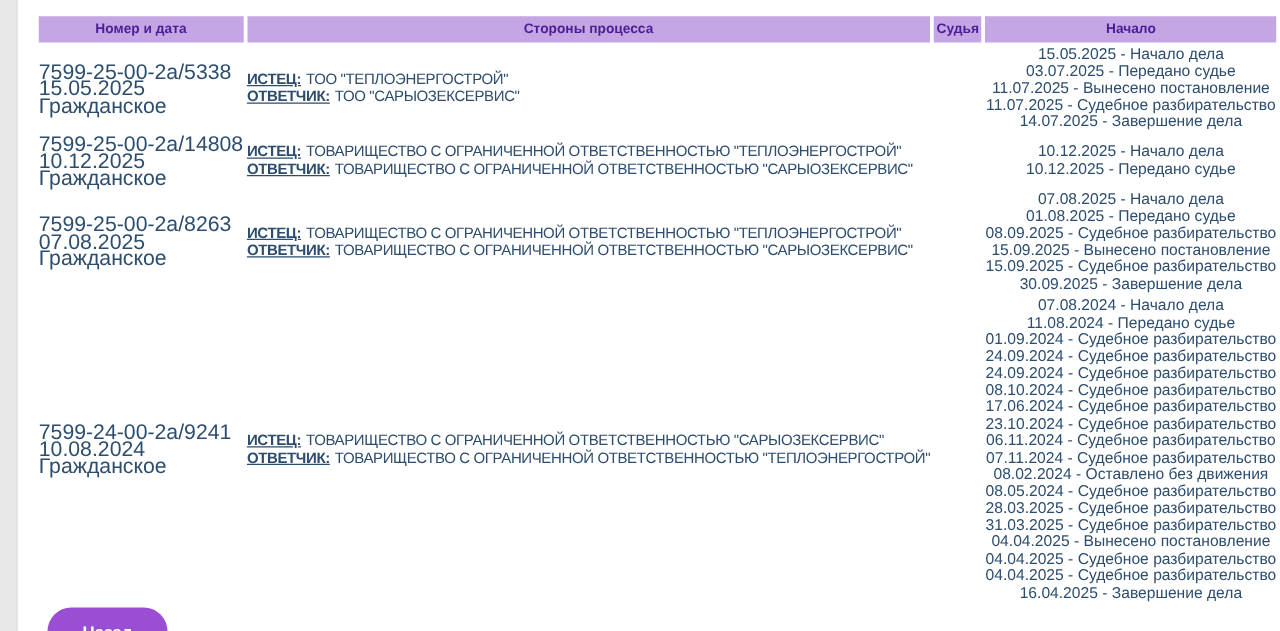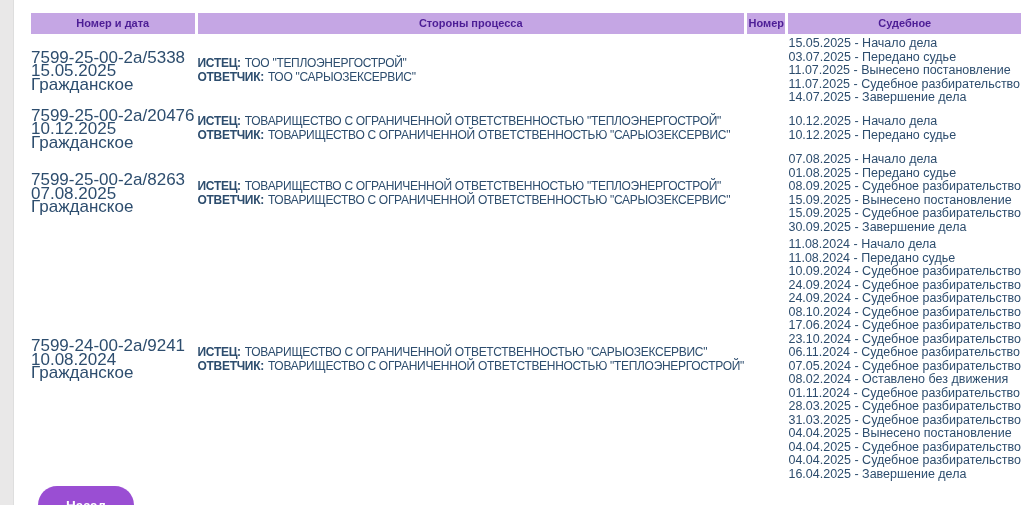--- a/index.html
+++ b/index.html
@@ -44,22 +44,22 @@
   .col-parties { width: 505px; }
   .col-judge   { width: 41px;  }
   .col-history { width: 216px; }
 
   .case-cell div { white-space: nowrap; font-size: 17px; }
   .parties-cell div {
     white-space: nowrap;
     font-size: 12px;
     letter-spacing: -0.3px;
   }
-  .party-label { font-weight: 700; margin-right: 4px; }
-  .history-cell .history-line { white-space: nowrap; }
+  .party-label { font-weight: 700; margin-right: 4px; text-decoration: underline; }
+  .history-cell .history-line { white-space: nowrap; text-align: center; }
 
   .back-btn {
     display: block;
     margin: 2px 0 0 24px;
     background: #9a4ed3;
     color: #ffffff;
     border: none;
     border-radius: 19px;
     height: 38px;
     padding: 0 28px;
@@ -80,22 +80,22 @@
       <colgroup>
         <col class="col-number">
           <col class="col-parties">
           <col class="col-judge">
           <col class="col-history">
       </colgroup>
       <thead>
         <tr>
           <th>Номер и дата</th>
           <th>Стороны процесса</th>
-          <th>Номер</th>
-          <th>Судебное</th>
+          <th>Судья</th>
+          <th>Начало</th>
         </tr>
       </thead>
       <tbody>
 
         <tr>
           <td class="case-cell">
             <div>7599-25-00-2а/5338</div>
             <div>15.05.2025</div>
             <div>Гражданское</div>
           </td>
@@ -112,21 +112,21 @@
               <div class="history-line">15.05.2025 - Начало дела</div>
               <div class="history-line">03.07.2025 - Передано судье</div>
               <div class="history-line">11.07.2025 - Вынесено постановление</div>
               <div class="history-line">11.07.2025 - Судебное разбирательство</div>
               <div class="history-line">14.07.2025 - Завершение дела</div>
             </td>
         </tr>
 
         <tr>
           <td class="case-cell">
-            <div>7599-25-00-2а/20476</div>
+            <div>7599-25-00-2а/14808</div>
             <div>10.12.2025</div>
             <div>Гражданское</div>
           </td>
           <td class="parties-cell">
             <div>
               <span class="party-label">ИСТЕЦ:</span><span>ТОВАРИЩЕСТВО С ОГРАНИЧЕННОЙ ОТВЕТСТВЕННОСТЬЮ "ТЕПЛОЭНЕРГОСТРОЙ"</span>
             </div>
             <div>
               <span class="party-label">ОТВЕТЧИК:</span><span>ТОВАРИЩЕСТВО С ОГРАНИЧЕННОЙ ОТВЕТСТВЕННОСТЬЮ "САРЫОЗЕКСЕРВИС"</span>
             </div>
@@ -172,32 +172,32 @@
           <td class="parties-cell">
             <div>
               <span class="party-label">ИСТЕЦ:</span><span>ТОВАРИЩЕСТВО С ОГРАНИЧЕННОЙ ОТВЕТСТВЕННОСТЬЮ "САРЫОЗЕКСЕРВИС"</span>
             </div>
             <div>
               <span class="party-label">ОТВЕТЧИК:</span><span>ТОВАРИЩЕСТВО С ОГРАНИЧЕННОЙ ОТВЕТСТВЕННОСТЬЮ "ТЕПЛОЭНЕРГОСТРОЙ"</span>
             </div>
           </td>
           <td></td>
           <td class="history-cell">
-              <div class="history-line">11.08.2024 - Начало дела</div>
+              <div class="history-line">07.08.2024 - Начало дела</div>
               <div class="history-line">11.08.2024 - Передано судье</div>
-              <div class="history-line">10.09.2024 - Судебное разбирательство</div>
+              <div class="history-line">01.09.2024 - Судебное разбирательство</div>
               <div class="history-line">24.09.2024 - Судебное разбирательство</div>
               <div class="history-line">24.09.2024 - Судебное разбирательство</div>
               <div class="history-line">08.10.2024 - Судебное разбирательство</div>
               <div class="history-line">17.06.2024 - Судебное разбирательство</div>
               <div class="history-line">23.10.2024 - Судебное разбирательство</div>
               <div class="history-line">06.11.2024 - Судебное разбирательство</div>
-              <div class="history-line">07.05.2024 - Судебное разбирательство</div>
+              <div class="history-line">07.11.2024 - Судебное разбирательство</div>
               <div class="history-line">08.02.2024 - Оставлено без движения</div>
-              <div class="history-line">01.11.2024 - Судебное разбирательство</div>
+              <div class="history-line">08.05.2024 - Судебное разбирательство</div>
               <div class="history-line">28.03.2025 - Судебное разбирательство</div>
               <div class="history-line">31.03.2025 - Судебное разбирательство</div>
               <div class="history-line">04.04.2025 - Вынесено постановление</div>
               <div class="history-line">04.04.2025 - Судебное разбирательство</div>
               <div class="history-line">04.04.2025 - Судебное разбирательство</div>
               <div class="history-line">16.04.2025 - Завершение дела</div>
             </td>
         </tr>
 
       </tbody>

